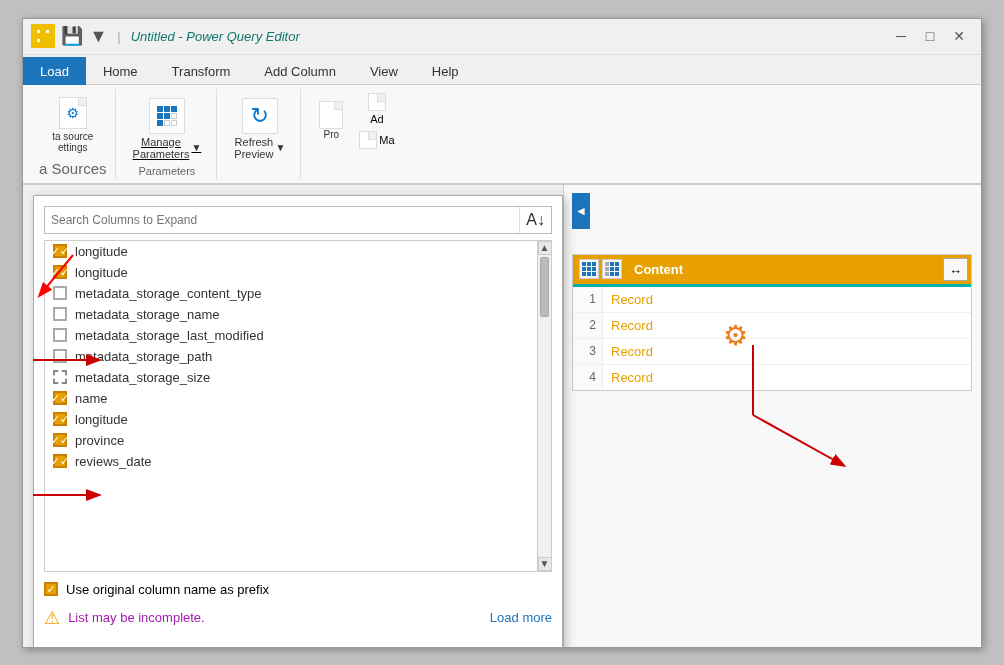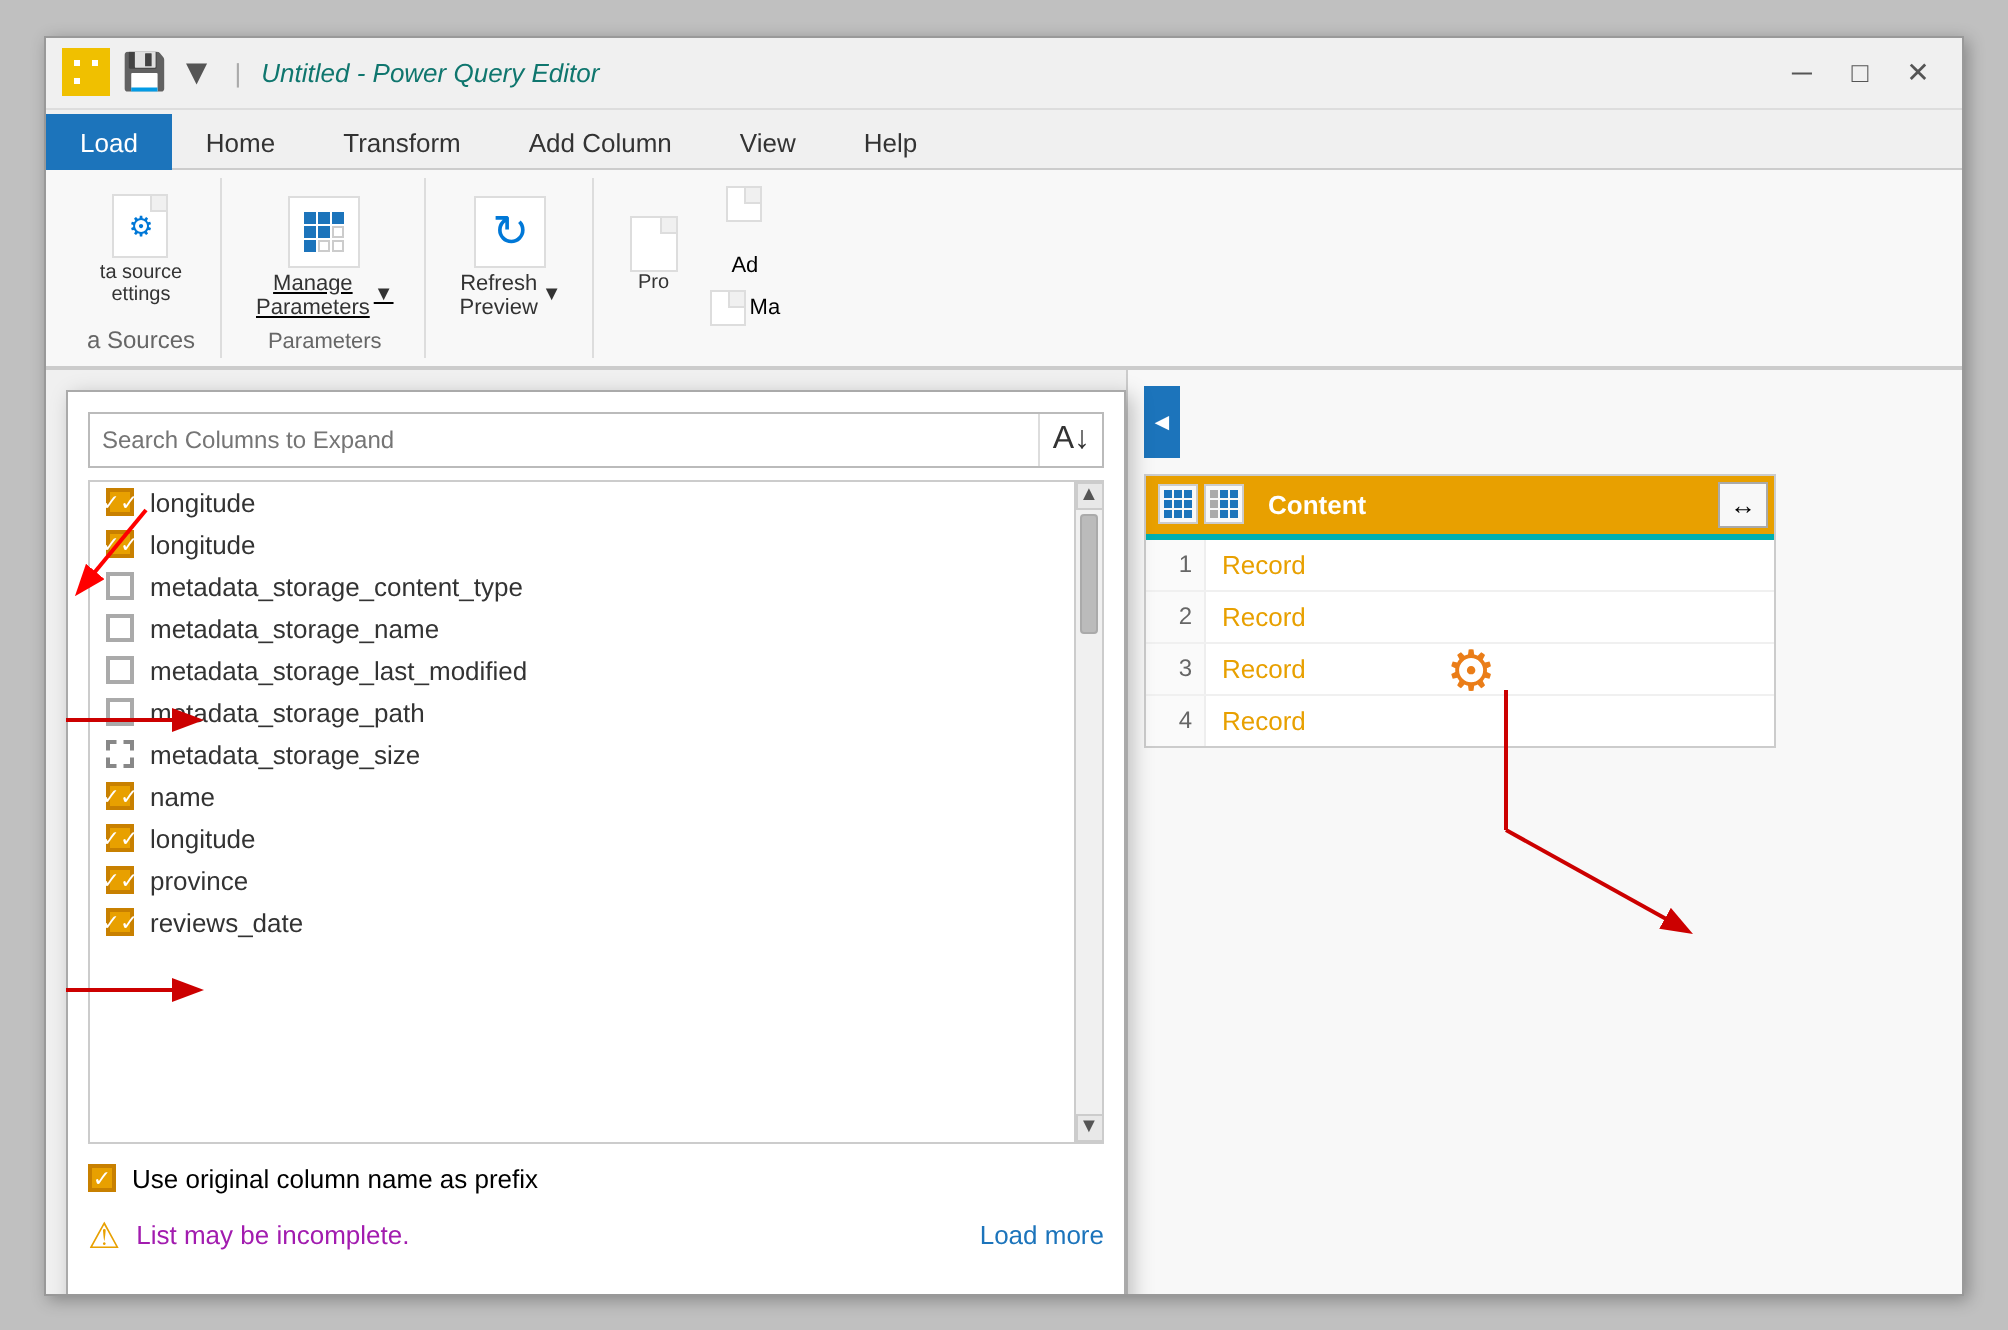--- a/index.html
+++ b/index.html
@@ -324,22 +324,23 @@
       align-items: center;
       justify-content: center;
       cursor: pointer;
       font-size: 12px;
     }
 
     
     .data-table-container {
       background: #fff;
       border: 1px solid #ccc;
-      width: 316px;
+      width: 400px;
       overflow: hidden;
+      margin-top: 17px;
     }
     .data-table-header {
       display: flex;
       align-items: center;
       background: #e8a000;
       border-bottom: 3px solid #00b0b0;
     }
     .table-header-icon-area {
       display: flex;
       align-items: center;
@@ -461,21 +462,21 @@
 
     <div style="display:flex; flex-direction:column; align-items:center; padding:2px 8px; border-right:1px solid #ddd; min-width:80px;">
       <div style="display:flex; align-items:flex-start; gap:4px; padding-top:4px; flex:1;">
         <div class="small-icon-btn">
           <div class="doc-icon" style="width:28px;height:32px;">
             <span style="font-size:14px;color:#0078d7;">⚙</span>
           </div>
           <span style="font-size:10px; color:#333; text-align:center; margin-top:2px;">ta source<br>ettings</span>
         </div>
       </div>
-      <div style="font-size:12px;color:#666;text-align:center;padding-top:2px;">a Sources</div>
+      <div style="font-size:15px;color:#666;text-align:center;padding-top:2px;">a Sources</div>
     </div>
 
     <div style="display:flex; flex-direction:column; align-items:center; padding:2px 8px; border-right:1px solid #ddd; min-width:80px; position:relative;">
       <div style="display:flex; align-items:flex-start; gap:4px; padding-top:4px; flex:1;text-decoration:underline;">
         <div class="manage-params-btn">
           <div class="manage-params-icon-area">
             <div style="width:36px;height:36px;background:#fff;border:1px solid #ddd;display:flex;align-items:center;justify-content:center;position:relative;">
 
               <div style="display:grid;grid-template-columns:repeat(3,6px);grid-template-rows:repeat(3,6px);gap:1px;">
                 <div style="background:#1c74bb;width:6px;height:6px;"></div>
@@ -514,21 +515,21 @@
       <div style="font-size:11px;color:#666;text-align:center;padding-top:2px;"></div>
     </div>
 
     <div style="display:flex; flex-direction:column; padding:2px 8px; gap:2px;">
       <div style="display:flex; gap:4px; align-items:center;">
         <div class="small-icon-btn">
           <div class="doc-icon"></div>
           <span style="font-size:10px;color:#333;">Pro</span>
         </div>
         <div style="display:flex;flex-direction:column;gap:2px;">
-          <div class="small-icon-btn" style="flex-direction:column;font-size:11px;gap:16px;min-width:30px;">
+          <div class="small-icon-btn" style="flex-direction:column;font-size:11px;gap:2px;min-width:30px;">
             <div class="doc-icon" style="width:18px;height:18px;"></div>
             <span>Ad</span>
           </div>
           <div class="small-icon-btn" style="flex-direction:row;font-size:11px;gap:2px;min-width:30px;">
             <div class="doc-icon" style="width:18px;height:18px;"></div>
             <span>Ma</span>
           </div>
         </div>
       </div>
     </div>

